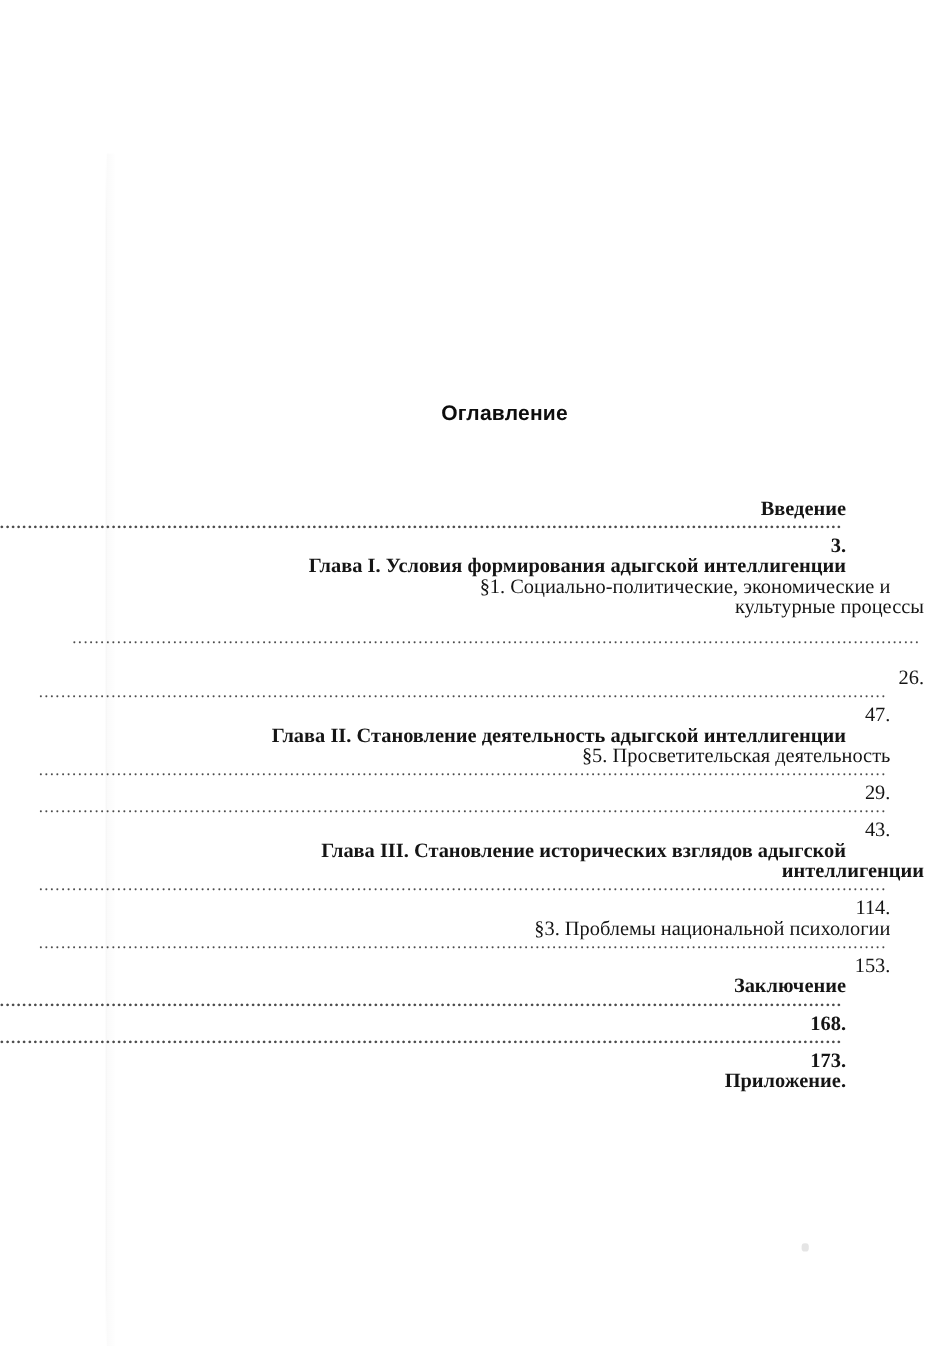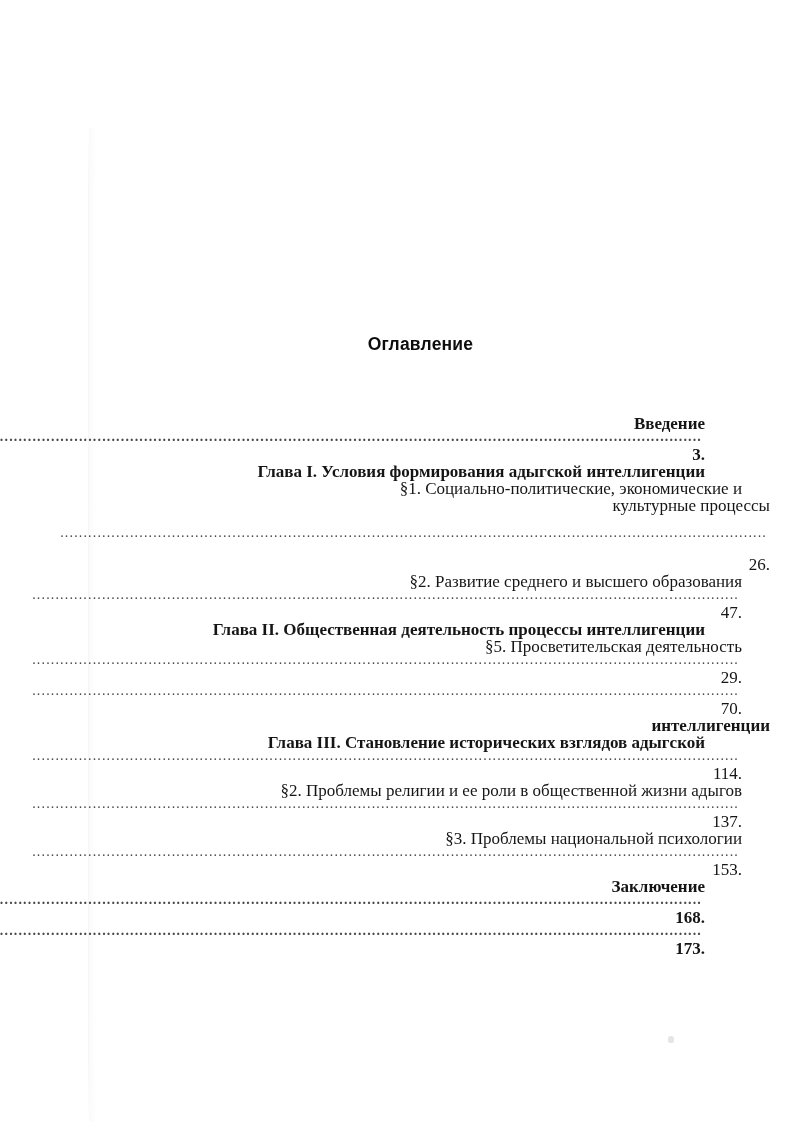--- a/index.html
+++ b/index.html
@@ -151,60 +151,57 @@
       </div>
       <div class="toc-row lvl-section sp-sm no-leader">
         <span class="row-label">§1. Социально-политические, экономические и</span>
       </div>
       <div class="toc-row lvl-cont sp-sm">
         <span class="row-label">культурные процессы</span>
         <span class="leader"></span>
         <span class="page-num">26.</span>
       </div>
       <div class="toc-row lvl-section sp-sm">
-        <span class="row-label">§2. Развитие среднего и высшего образования</span>
         <span class="leader"></span>
         <span class="page-num">47.</span>
       </div>
       <div class="toc-row lvl-chapter sp-lg no-leader">
-        <span class="row-label">Глава II. Общественная деятельность процессы интеллигенции</span>
+        <span class="row-label">Глава II. Становление деятельность адыгской интеллигенции</span>
       </div>
       <div class="toc-row lvl-section sp-sm">
         <span class="row-label">§5. Просветительская деятельность</span>
         <span class="leader"></span>
         <span class="page-num">29.</span>
       </div>
       <div class="toc-row lvl-section sp-sm">
         <span class="leader"></span>
-        <span class="page-num">70.</span>
+        <span class="page-num">43.</span>
+      </div>
+      <div class="toc-row lvl-chapter sp-lg no-leader">
+        <span class="row-label">Глава III. Становление исторических взглядов адыгской</span>
       </div>
       <div class="toc-row lvl-chap-cont sp-sm no-leader">
         <span class="row-label">интеллигенции</span>
       </div>
-      <div class="toc-row lvl-chapter sp-lg no-leader">
-        <span class="row-label">Глава III. Становление исторических взглядов адыгской</span>
-      </div>
       <div class="toc-row lvl-section sp-sm">
         <span class="leader"></span>
         <span class="page-num">114.</span>
-      </div>
-      <div class="toc-row lvl-section sp-sm">
-        <span class="row-label">§2. Проблемы религии и ее роли в общественной жизни адыгов</span>
-        <span class="leader"></span>
-        <span class="page-num">137.</span>
       </div>
       <div class="toc-row lvl-section sp-sm">
         <span class="row-label">§3. Проблемы национальной психологии</span>
         <span class="leader"></span>
         <span class="page-num">153.</span>
       </div>
       <div class="toc-row lvl-back sp-md">
         <span class="row-label">Заключение</span>
         <span class="leader"></span>
         <span class="page-num">168.</span>
       </div>
       <div class="toc-row lvl-back sp-md">
         <span class="leader"></span>
         <span class="page-num">173.</span>
       </div>
+      <div class="toc-row lvl-back sp-md no-leader">
+        <span class="row-label">Приложение.</span>
+      </div>
     </div>
 
 </div>
 
 </body></html>

